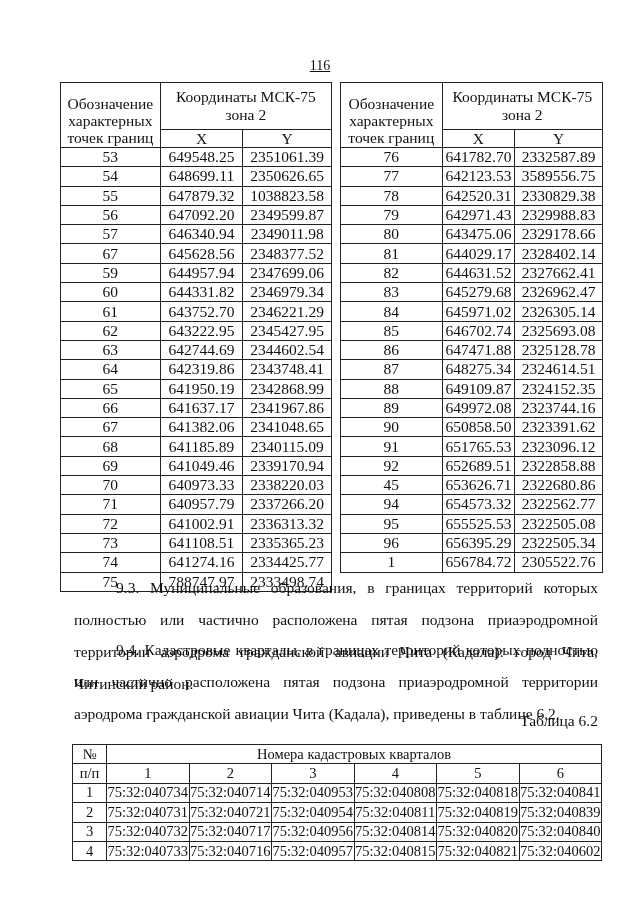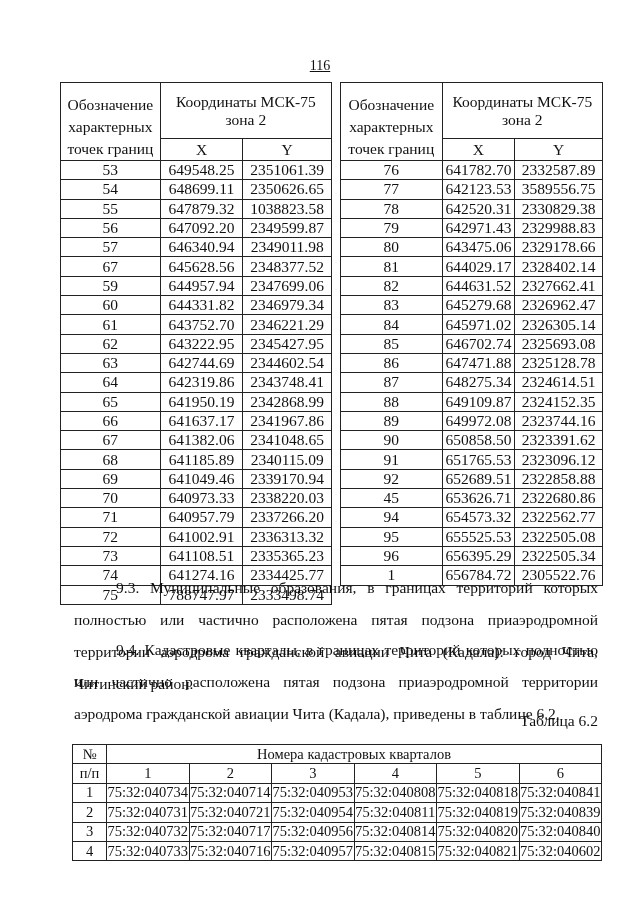--- a/index.html
+++ b/index.html
@@ -4,21 +4,21 @@
 <style>
   html, body { margin: 0; padding: 0; background: #ffffff; }
   body {
     width: 640px; height: 918px; position: relative; overflow: hidden;
     font-family: "Liberation Serif", "DejaVu Serif", serif; color: #111;
   }
   .page-num { position: absolute; top: 58px; left: 0; width: 640px; text-align: center; font-size: 14px; text-decoration: underline; }
   table { border-collapse: collapse; position: absolute; }
   td, th { border: 1px solid #222; padding: 0; text-align: center; font-weight: normal; }
   .coord { font-size: 15.5px; line-height: 16px; }
-  .coord th.lbl { line-height: 22px; padding-top: 11px; vertical-align: middle; margin-top: 32px; }
+  .coord th.lbl { line-height: 17px; padding-top: 11px; vertical-align: middle; margin-top: 32px; }
   .coord th.grp { height: 46px; line-height: 18px; }
   .coord th.xy { height: 17px; line-height: 16px; }
   .coord td { height: 18.3px; line-height: 18px; }
   #tbl-left { left: 60px; top: 82px; width: 272px; }
   #tbl-right { left: 340px; top: 82px; width: 263px; }
   #tbl-left col.c1 { width: 100px; } #tbl-left col.c2 { width: 83px; } #tbl-left col.c3 { width: 89px; }
   #tbl-right col.c1 { width: 102px; } #tbl-right col.c2 { width: 73px; } #tbl-right col.c3 { width: 88px; }
   .para { position: absolute; left: 74px; width: 524px; font-size: 15.5px; line-height: 32px; text-align: justify; }
   .para .ind { display: inline-block; width: 42px; }
   #para-93 { top: 572px; }

